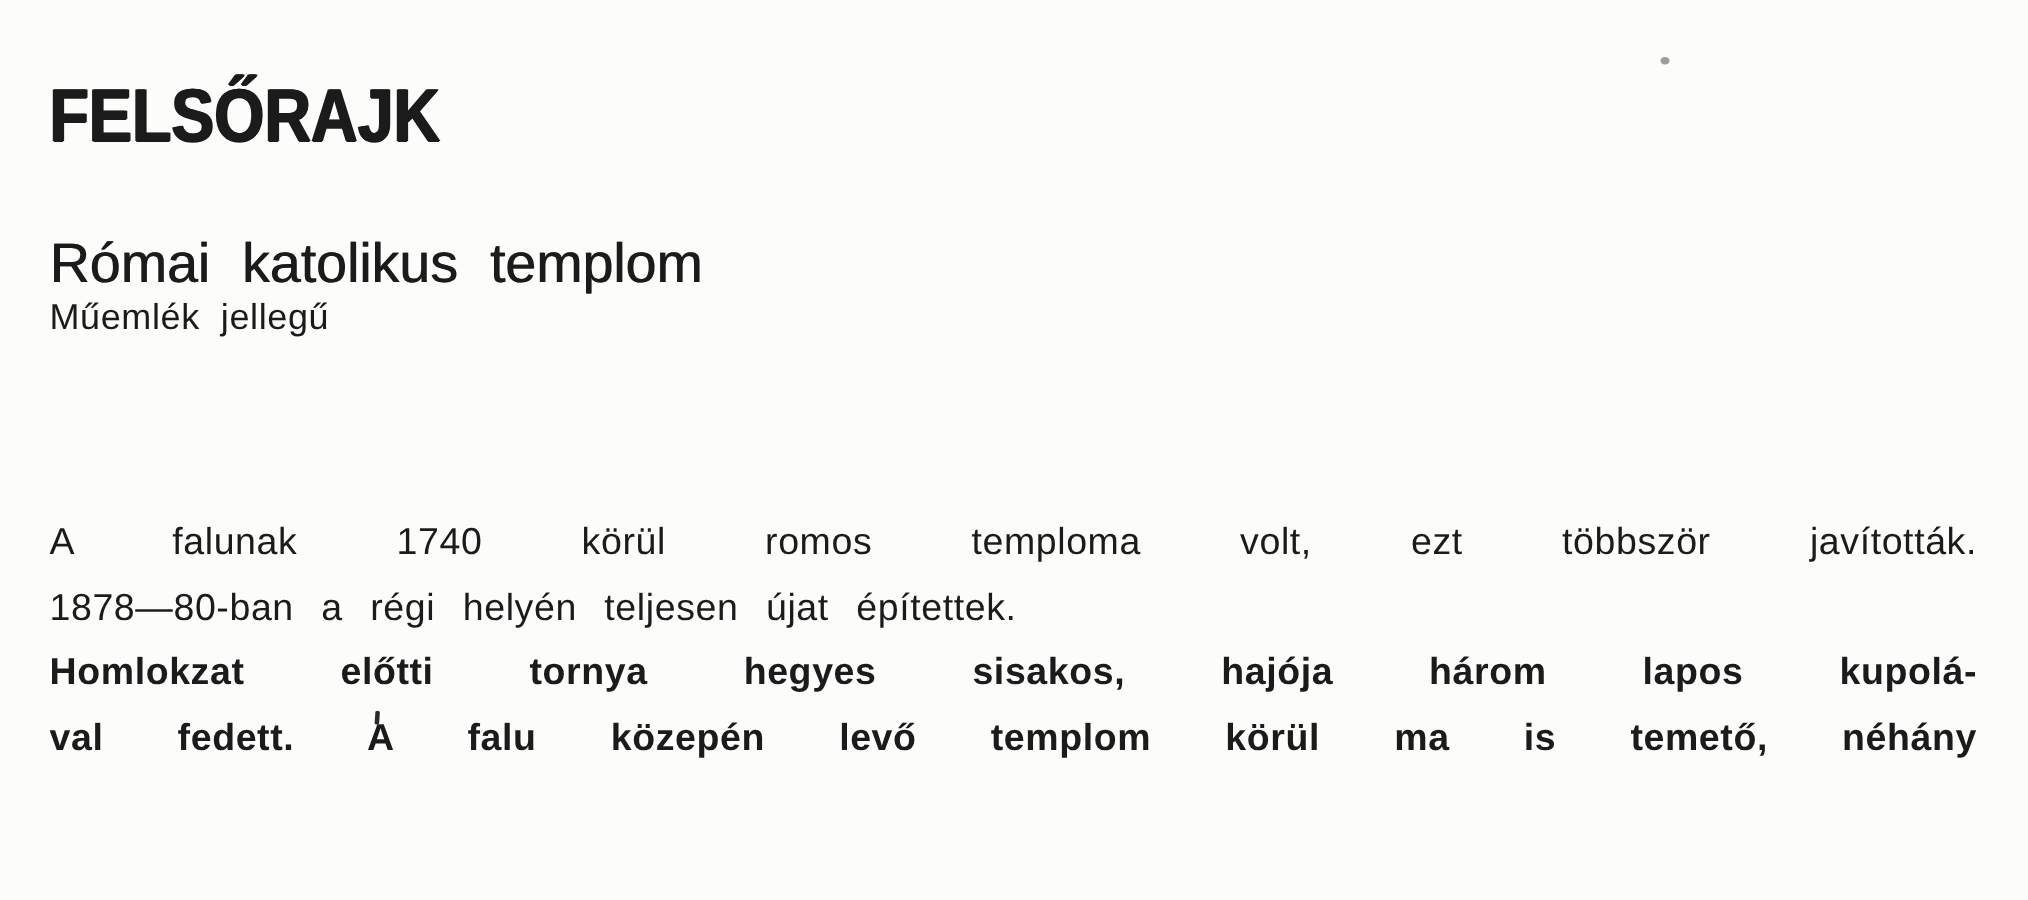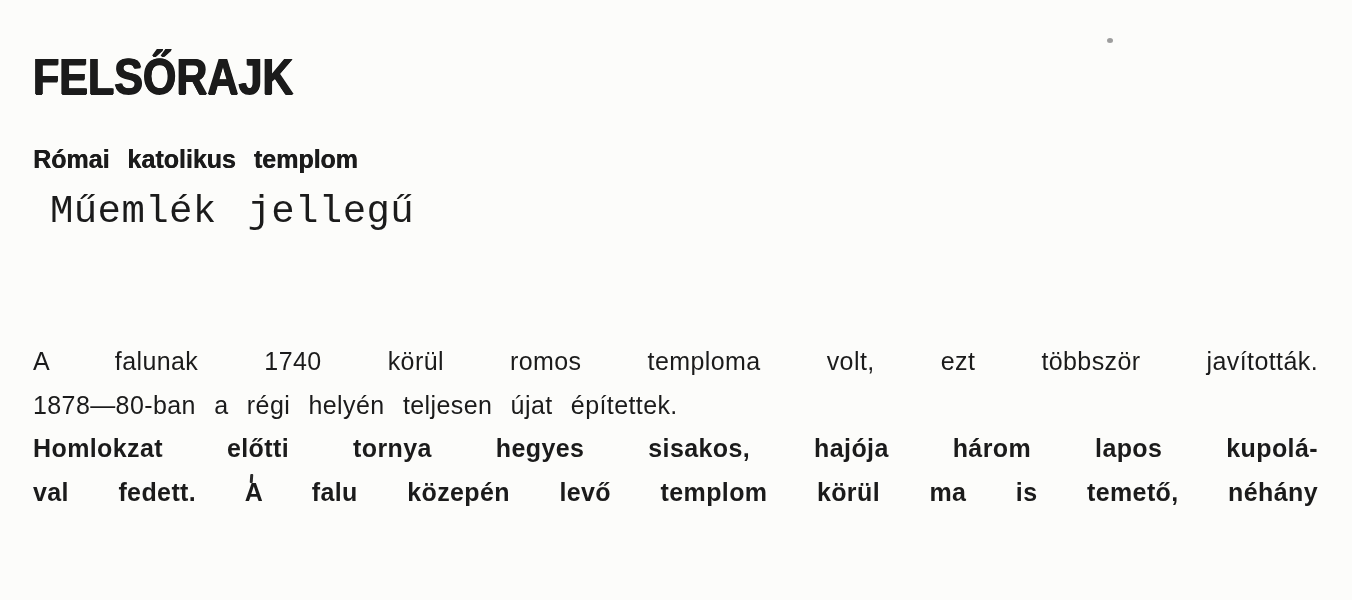--- a/index.html
+++ b/index.html
@@ -29,36 +29,35 @@
     letter-spacing: 0px;
     transform: scaleX(0.86);
     transform-origin: left top;
     text-shadow: 0.8px 0 0 currentColor, -0.8px 0 0 currentColor, 0 0.5px 0 currentColor;
     white-space: nowrap;
   }
   .section-heading {
     position: absolute;
     left: 33px;
     top: 126px;
-    font-size: 25px;
+    font-size: 37px;
     line-height: 1;
-    font-weight: 700;
+    font-weight: 400;
     word-spacing: 11px;
     text-shadow: 0.5px 0 0 currentColor;
     white-space: nowrap;
   }
   .details {
     position: absolute;
-    left: 50px;
+    left: 33px;
     top: 193px;
-    font-size: 39px;
+    font-size: 24px;
     line-height: 38.5px;
     word-spacing: 7px;
     letter-spacing: 0.4px;
-    font-family: Liberation Mono, monospace;
   }
   .paragraph {
     position: absolute;
     left: 33px;
     width: 1285px;
     font-size: 25px;
     line-height: 43.5px;
     letter-spacing: 0.4px;
   }
   .para-1 { top: 340px; }

